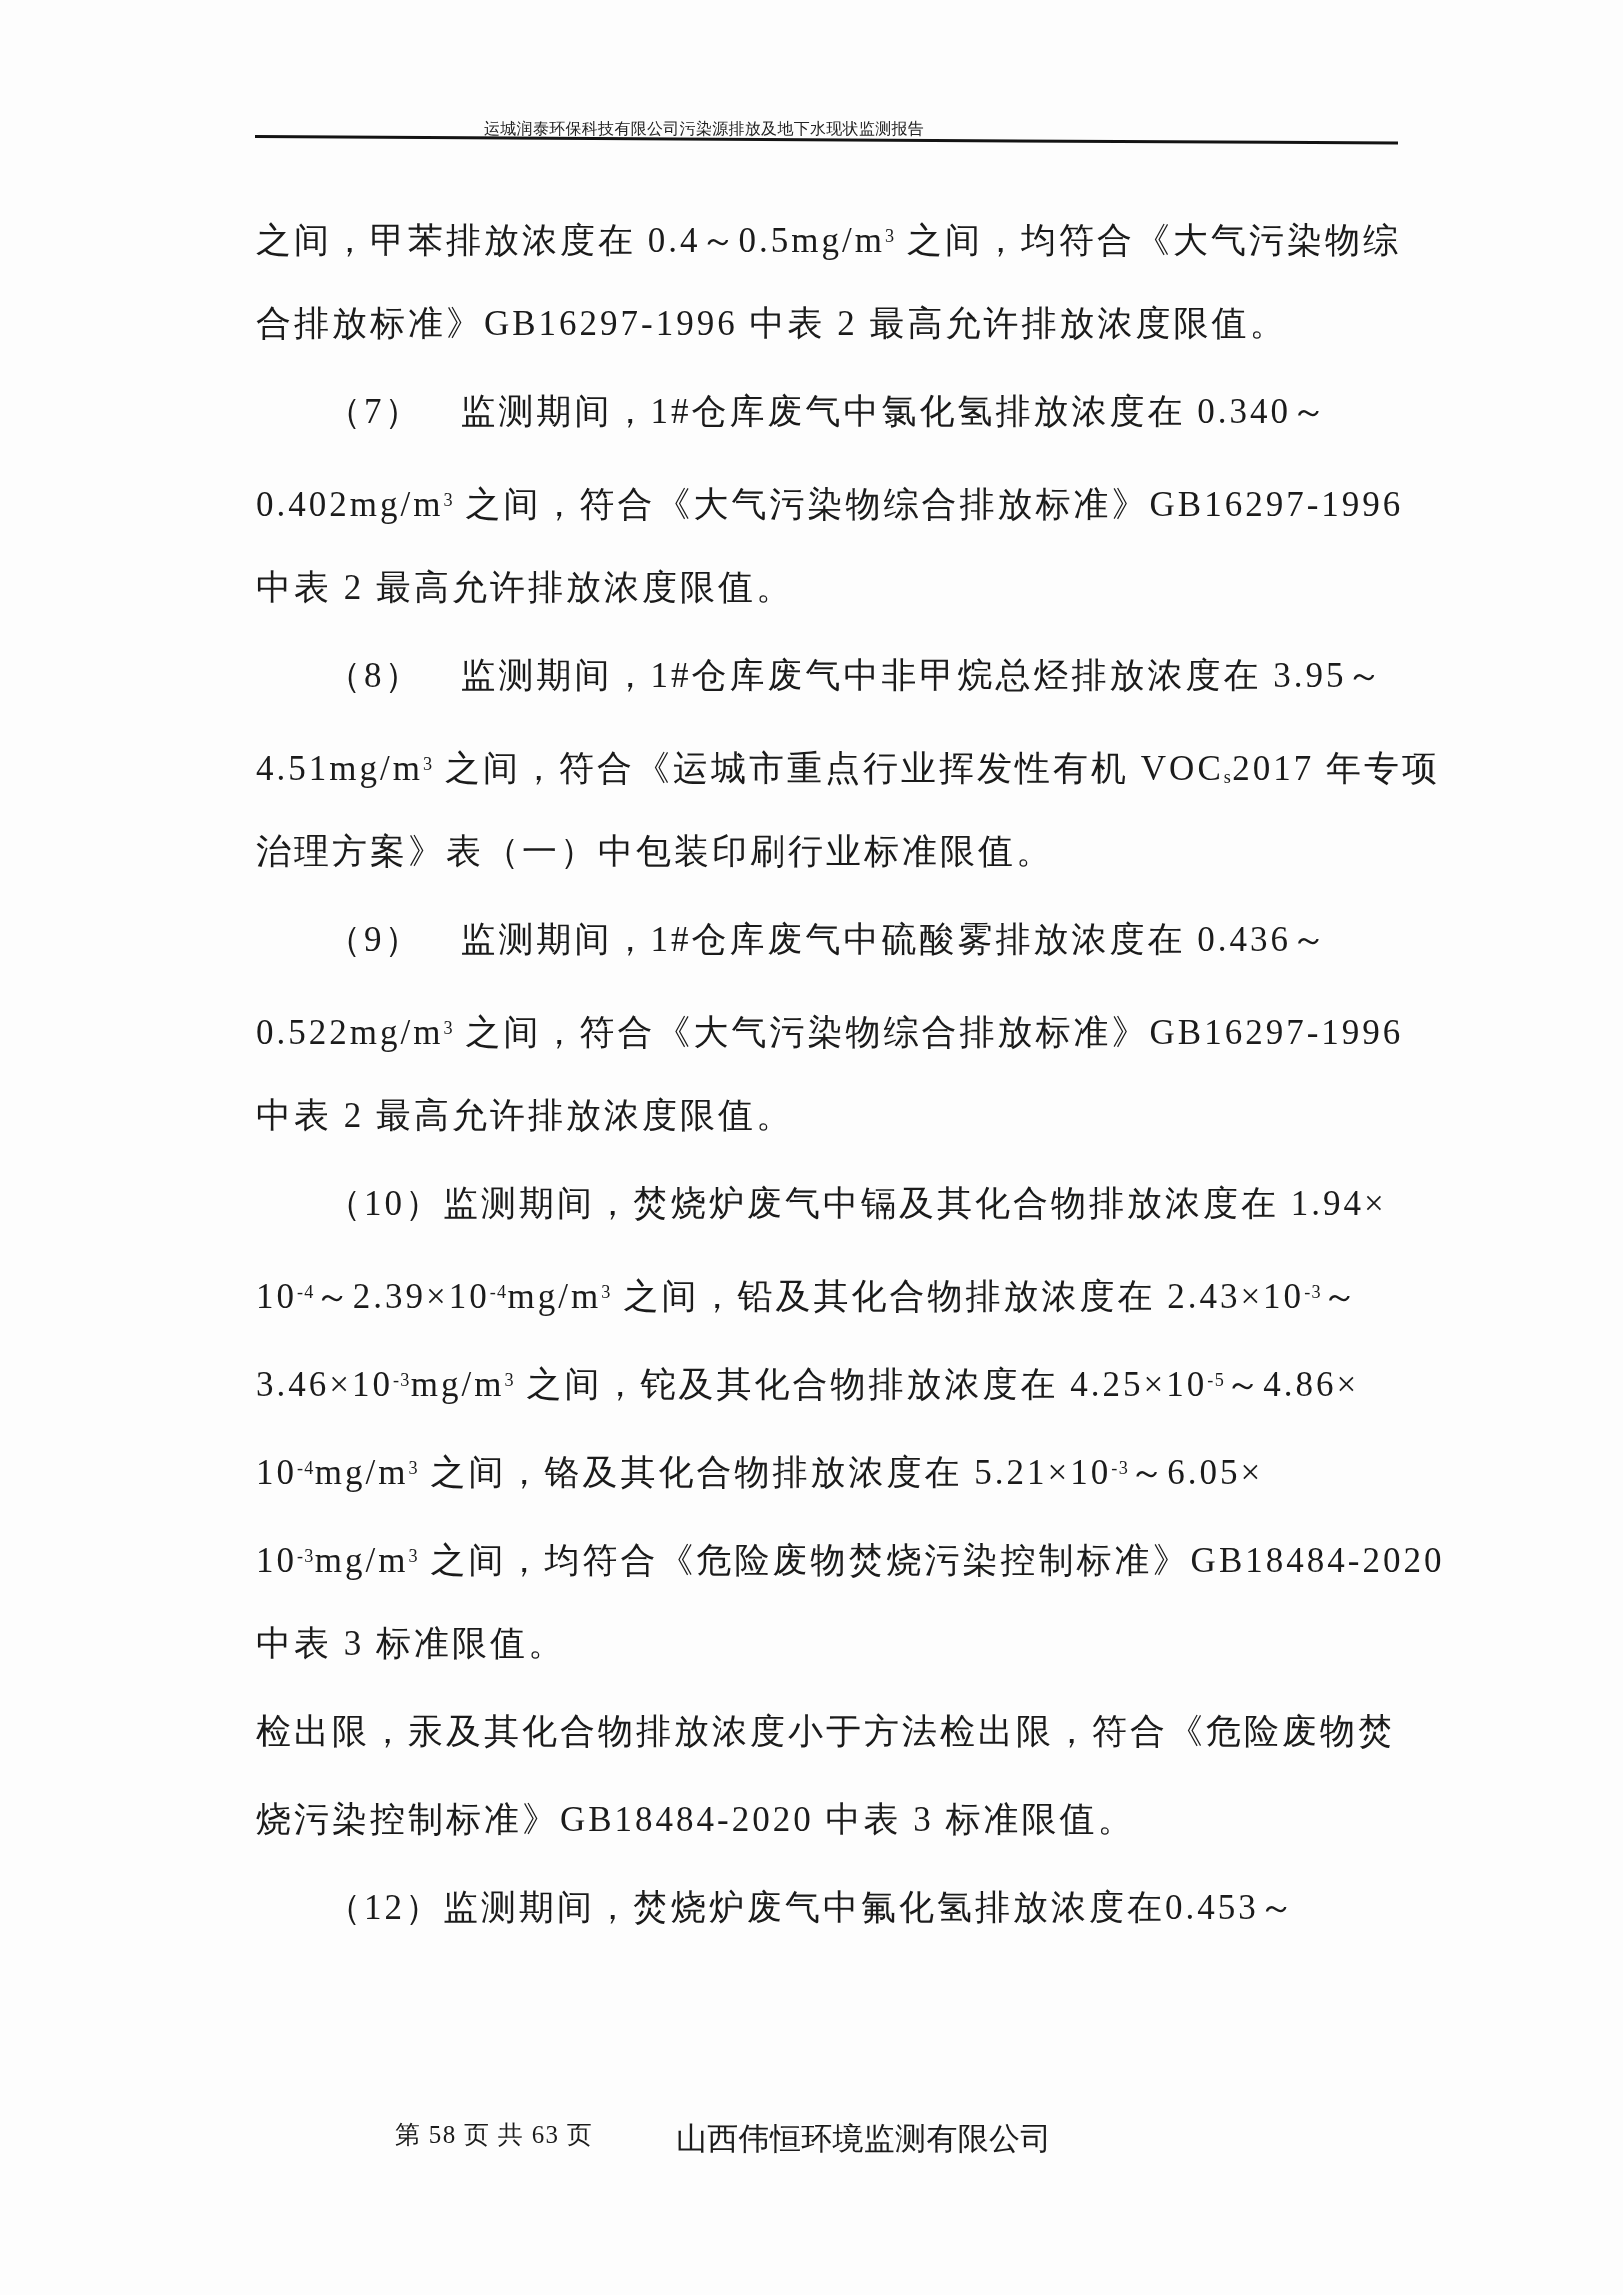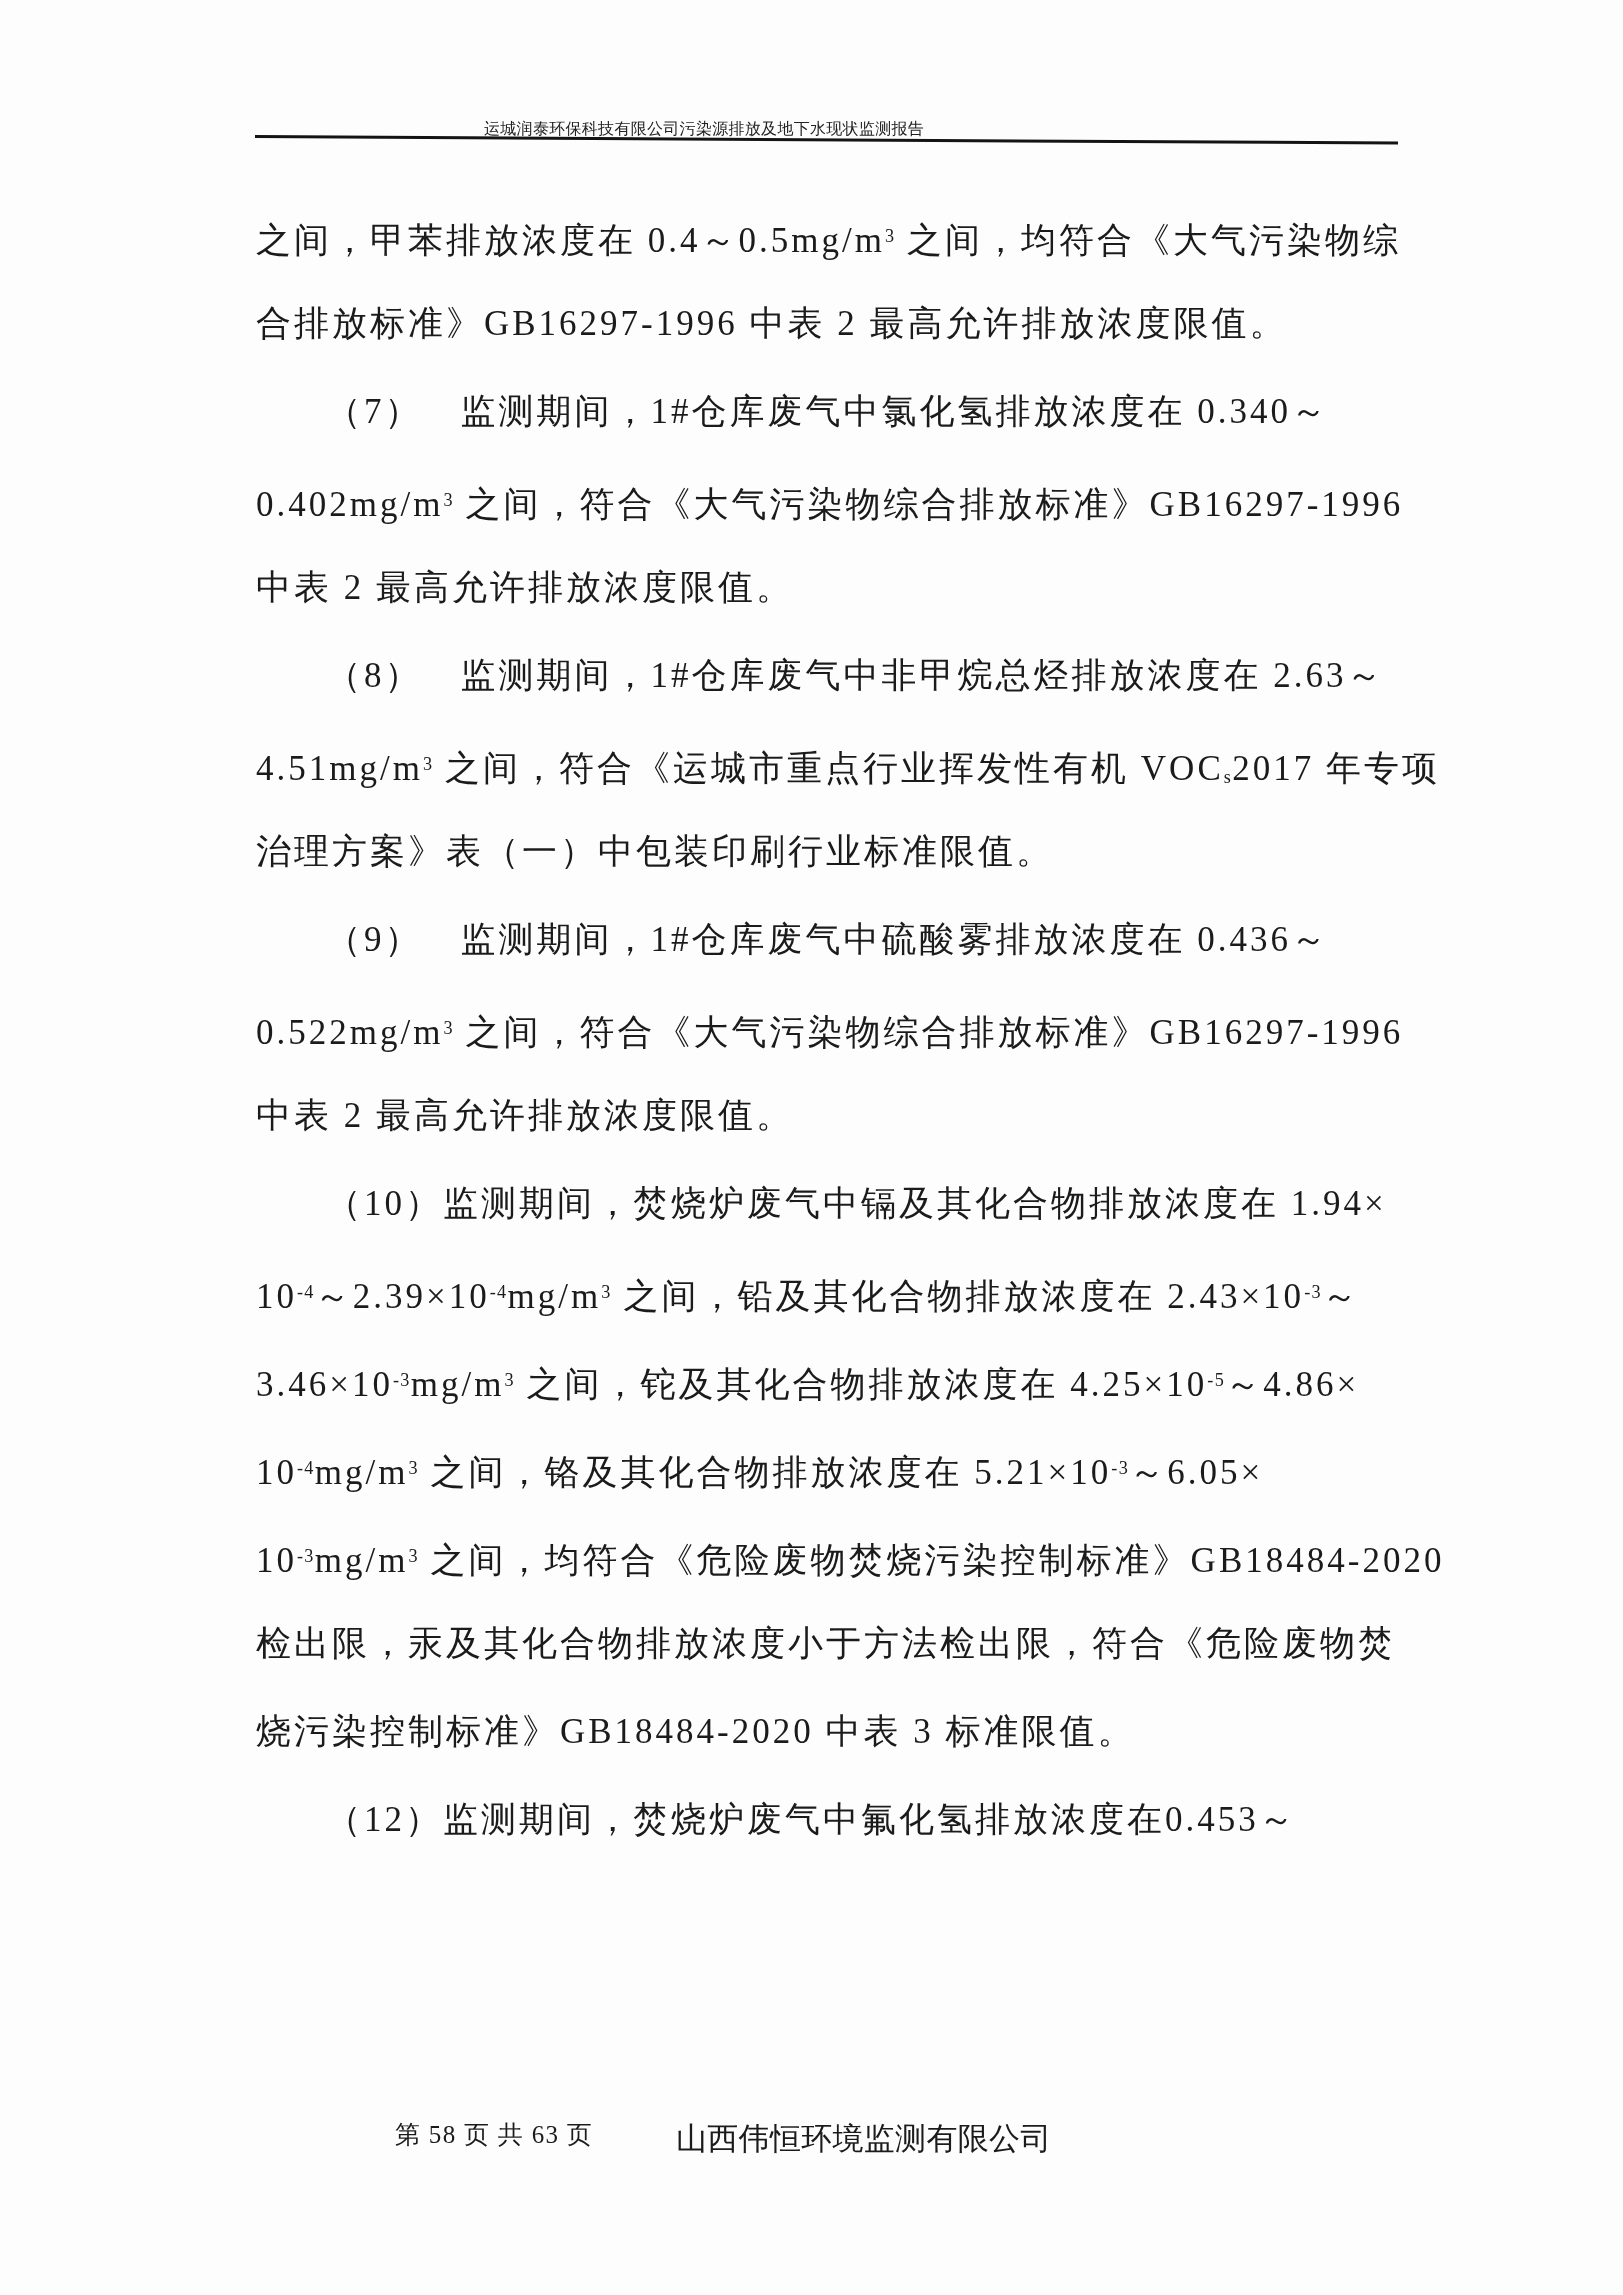--- a/index.html
+++ b/index.html
@@ -89,31 +89,32 @@
   <div class="header-title">运城润泰环保科技有限公司污染源排放及地下水现状监测报告</div>
 
   <div class="header-rule"></div>
 
   <div class="doc-body">
       <div class="line"><span>之间，甲苯排放浓度在 0.4～0.5mg/m</span><span class="sup">3</span><span> 之间，均符合《大气污染物综</span></div>
       <div class="line"><span>合排放标准》GB16297-1996 中表 2 最高允许排放浓度限值。</span></div>
       <div class="line indent"><span>（7）　监测期间，1#仓库废气中氯化氢排放浓度在 0.340～</span></div>
       <div class="line"><span>0.402mg/m</span><span class="sup">3</span><span> 之间，符合《大气污染物综合排放标准》GB16297-1996</span></div>
       <div class="line"><span>中表 2 最高允许排放浓度限值。</span></div>
-      <div class="line indent"><span>（8）　监测期间，1#仓库废气中非甲烷总烃排放浓度在 2.63～</span></div>
+      <div class="line indent"><span>（8）　监测期间，1#仓库废气中非甲烷总烃排放浓度在 3.95～</span></div>
       <div class="line"><span>4.51mg/m</span><span class="sup">3</span><span> 之间，符合《运城市重点行业挥发性有机 VOC</span><span class="sub">s</span><span>2017 年专项</span></div>
       <div class="line"><span>治理方案》表（一）中包装印刷行业标准限值。</span></div>
       <div class="line indent"><span>（9）　监测期间，1#仓库废气中硫酸雾排放浓度在 0.436～</span></div>
       <div class="line"><span>0.522mg/m</span><span class="sup">3</span><span> 之间，符合《大气污染物综合排放标准》GB16297-1996</span></div>
       <div class="line"><span>中表 2 最高允许排放浓度限值。</span></div>
       <div class="line indent"><span>（10）监测期间，焚烧炉废气中镉及其化合物排放浓度在 1.94×</span></div>
       <div class="line"><span>10</span><span class="sup">-4</span><span>～2.39×10</span><span class="sup">-4</span><span>mg/m</span><span class="sup">3</span><span> 之间，铅及其化合物排放浓度在 2.43×10</span><span class="sup">-3</span><span>～</span></div>
       <div class="line"><span>3.46×10</span><span class="sup">-3</span><span>mg/m</span><span class="sup">3</span><span> 之间，铊及其化合物排放浓度在 4.25×10</span><span class="sup">-5</span><span>～4.86×</span></div>
       <div class="line"><span>10</span><span class="sup">-4</span><span>mg/m</span><span class="sup">3</span><span> 之间，铬及其化合物排放浓度在 5.21×10</span><span class="sup">-3</span><span>～6.05×</span></div>
       <div class="line"><span>10</span><span class="sup">-3</span><span>mg/m</span><span class="sup">3</span><span> 之间，均符合《危险废物焚烧污染控制标准》GB18484-2020</span></div>
+      <div class="line"><span>中表 3 标准限值。</span></div>
       <div class="line"><span>检出限，汞及其化合物排放浓度小于方法检出限，符合《危险废物焚</span></div>
       <div class="line"><span>烧污染控制标准》GB18484-2020 中表 3 标准限值。</span></div>
       <div class="line indent"><span>（12）监测期间，焚烧炉废气中氟化氢排放浓度在0.453～</span></div>
     </div>
 
   <div class="footer">
     <span class="page-num">第 58 页 共 63 页</span>
     <span class="company">山西伟恒环境监测有限公司</span>
   </div>
 

